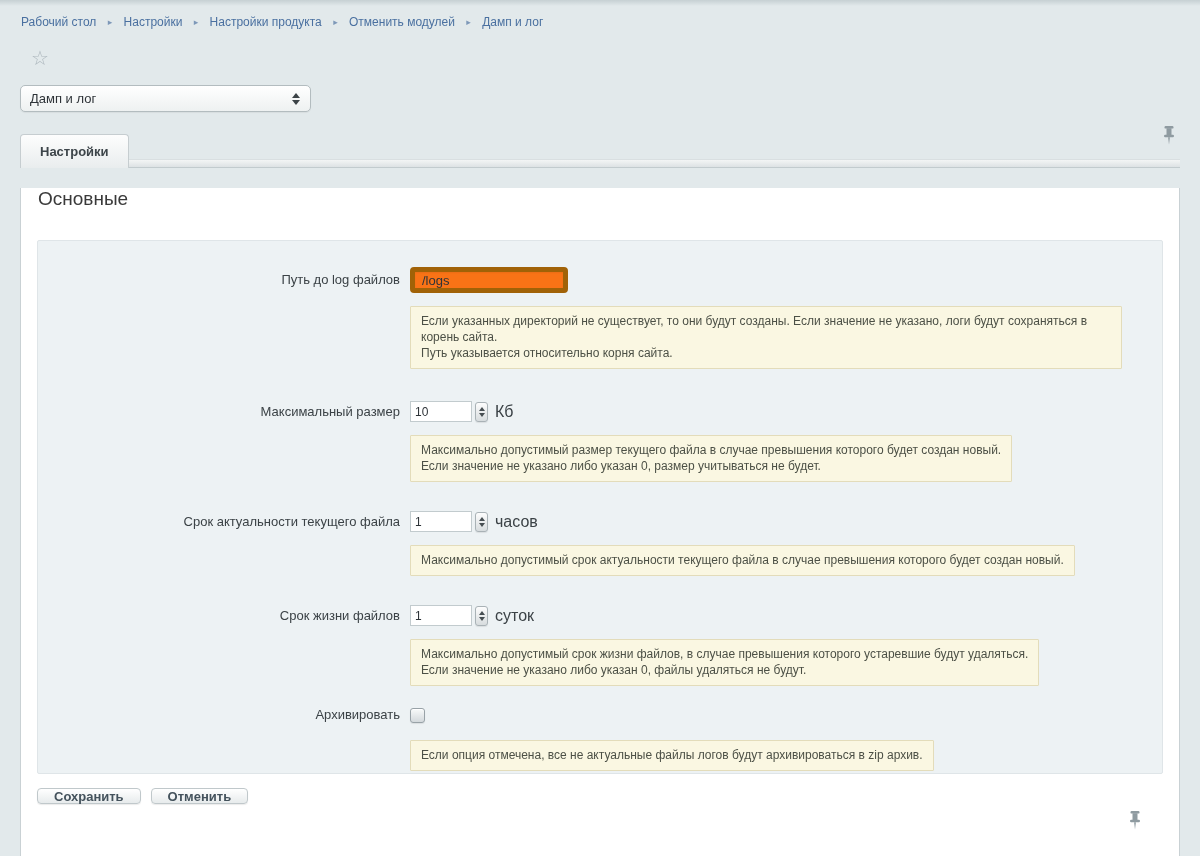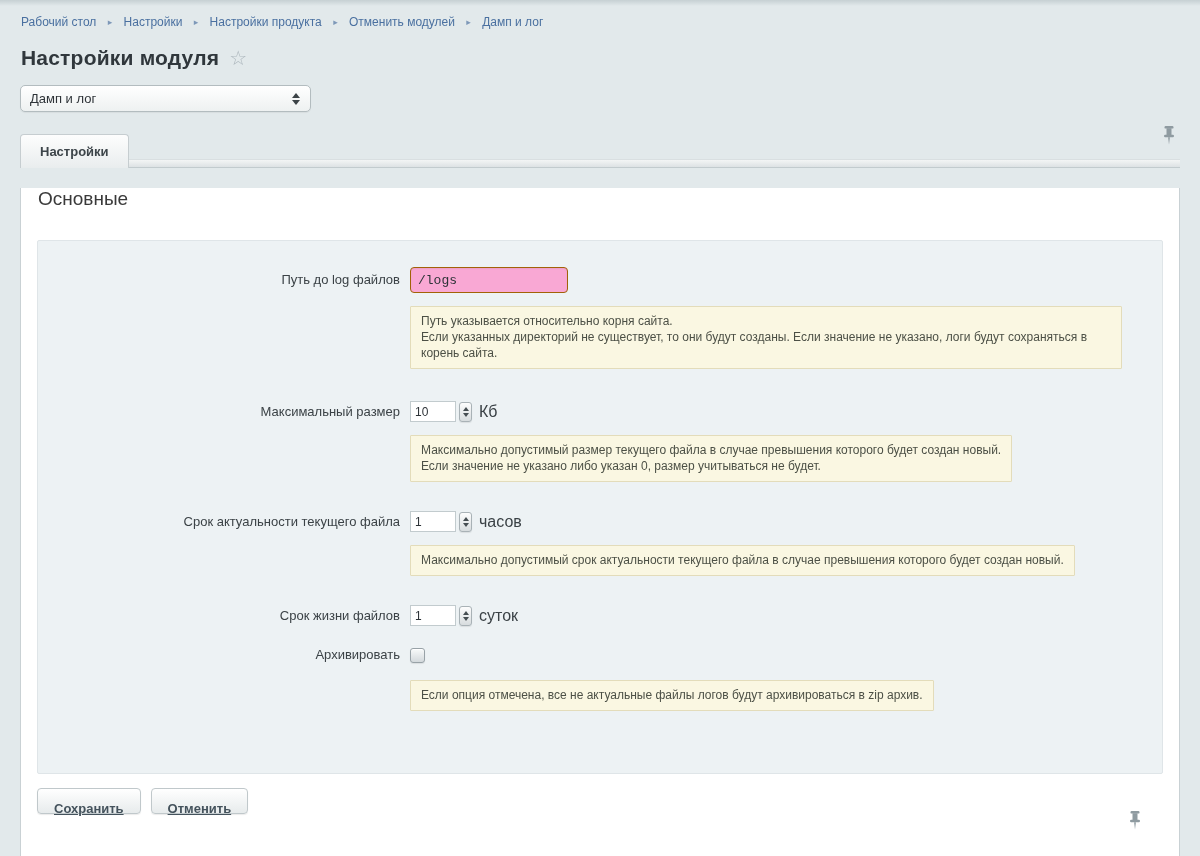--- a/index.html
+++ b/index.html
@@ -50,27 +50,27 @@
 
   
   .form-box { margin:0 16px; background:#edf2f4; border:1px solid #dfe5e8;
     border-radius:2px; padding:26px 0 10px 0; height:534px; overflow:hidden; }
   .form-row { display:flex; }
   .row-label { width:372px; text-align:right; padding-right:10px; font-size:13px;
     color:#3b4246; padding-top:5px; flex:none; }
   .row-label.cb { padding-top:1px; }
   .row-control { flex:1; }
 
-  .text-input { width:158px; height:26px; border:1px solid #a16207; border-radius:4px;
-    padding:0 7px; font-size:13px; color:#2e3338; background:#f9a8d4;
-    font-family:Liberation Mono, monospace;
+  .text-input { width:158px; height:26px; border:5px solid #a16207; border-radius:4px;
+    padding:0 7px; font-size:13px; color:#2e3338; background:#f97316;
+    font-family:Liberation Sans, sans-serif;
     box-shadow:inset 0 1px 2px rgba(0,0,0,0.06); outline:none; }
 
   .num-wrap { display:inline-flex; align-items:center; margin-top:2px; }
-  .num-input { width:46px; height:21px; border:1px solid #c2cbce; padding:0 4px;
+  .num-input { width:62px; height:21px; border:1px solid #c2cbce; padding:0 4px;
     font-size:12px; color:#2e3338; background:#fff; outline:none;
     font-family:"Liberation Sans", sans-serif; }
   .stepper { width:13px; height:20px; margin-left:3px; border:1px solid #a9b2b6;
     border-radius:3px; background:linear-gradient(#fdfdfd,#d7dcde);
     display:inline-flex; flex-direction:column; align-items:center;
     justify-content:center; gap:2px; cursor:pointer;
     box-shadow:0 1px 1px rgba(0,0,0,0.08); }
   .stepper .tri-up { width:0;height:0;border-left:3px solid transparent;border-right:3px solid transparent;border-bottom:4px solid #464e52; }
   .stepper .tri-down { width:0;height:0;border-left:3px solid transparent;border-right:3px solid transparent;border-top:4px solid #464e52; }
   .unit { font-size:16px; color:#3b4246; margin-left:7px; }
@@ -81,45 +81,44 @@
     box-shadow:inset 0 1px 0 #ffffff, 0 1px 1px rgba(0,0,0,0.08); }
 
   .note { display:inline-block; margin:13px 0 0 0; max-width:712px;
     background:#faf7e2; border:1px solid #e3dcba; border-radius:1px;
     padding:6px 10px 7px 10px; font-size:12px; line-height:16px; color:#4c5046; }
   .note div { white-space:normal; }
   .gap-lg { height:30px; } .gap-md { height:27px; } .gap-sm { height:20px; }
 
   
   .panel-footer { margin:14px 16px 0 16px; display:flex; gap:10px; }
-  .btn { height:16px; padding:12px 16px; border:1px solid #c0c8cb; border-radius:4px;
+  .btn { height:16px; padding:0 16px; border:1px solid #c0c8cb; border-radius:4px;
     background:linear-gradient(#ffffff,#e7ebec); font-size:13px; font-weight:bold;
     color:#44525c; cursor:pointer; font-family:"Liberation Sans", sans-serif;
-    box-shadow:0 1px 1px rgba(0,0,0,0.08);text-decoration:underline; }
+    box-shadow:0 1px 1px rgba(0,0,0,0.08); }
   .pin-bottom { position:absolute; right:38px; bottom:28px; }
 </style>
 </head>
 <body>
 
 <div class="top-shade"></div>
 
 <div class="breadcrumb">
   <a>Рабочий стол</a>
   <span class="crumb-sep">▸</span>
   <a>Настройки</a>
   <span class="crumb-sep">▸</span>
   <a>Настройки продукта</a>
   <span class="crumb-sep">▸</span>
   <a>Отменить модулей</a>
   <span class="crumb-sep">▸</span>
   <a>Дамп и лог</a>
 </div>
 
 <div class="title-row">
-  <h1 class="page-title">Настройки модуля</h1>
   <span class="fav-star">☆</span>
 </div>
 
 <div class="module-select">
   <span class="sel-label">Дамп и лог</span>
   <span class="sel-arrows">
     <span class="tri-up"></span>
       <span class="tri-down"></span>
   </span>
 </div>
@@ -145,22 +144,22 @@
   <h2 class="section-title">Основные</h2>
 
   <div class="form-box">
 
     <div class="form-row">
       <div class="row-label">Путь до log файлов</div>
       <div class="row-control">
         <input class="text-input" type="text" value="/logs" style="">
         <br>
         <div class="note">
+          <div>Если указанных директорий не существует, то они будут созданы. Если значение не указано, логи будут сохраняться в корень сайта.</div>
           <div>Путь указывается относительно корня сайта.</div>
-          <div>Если указанных директорий не существует, то они будут созданы. Если значение не указано, логи будут сохраняться в корень сайта.</div>
         </div>
         <div class="gap-lg"></div>
       </div>
     </div>
 
     <div class="form-row">
       <div class="row-label">Максимальный размер</div>
       <div class="row-control">
         <span class="num-wrap">
           <input class="num-input" type="text" value="10" style="">
@@ -203,20 +202,24 @@
       <div class="row-control">
         <span class="num-wrap">
           <input class="num-input" type="text" value="1" style="">
           <span class="stepper">
             <span class="tri-up"></span>
               <span class="tri-down"></span>
           </span>
           <span class="unit">суток</span>
         </span>
         <br>
+        <div class="note">
+          <div>Максимально допустимый срок жизни файлов, в случае превышения которого устаревшие будут удаляться.</div>
+          <div>Если значение не указано либо указан 0, файлы удаляться не будут.</div>
+        </div>
         <div class="gap-sm"></div>
       </div>
     </div>
 
     <div class="form-row">
       <div class="row-label cb">Архивировать</div>
       <div class="row-control">
         <span class="checkbox"></span>
         <br>
         <div class="note">

